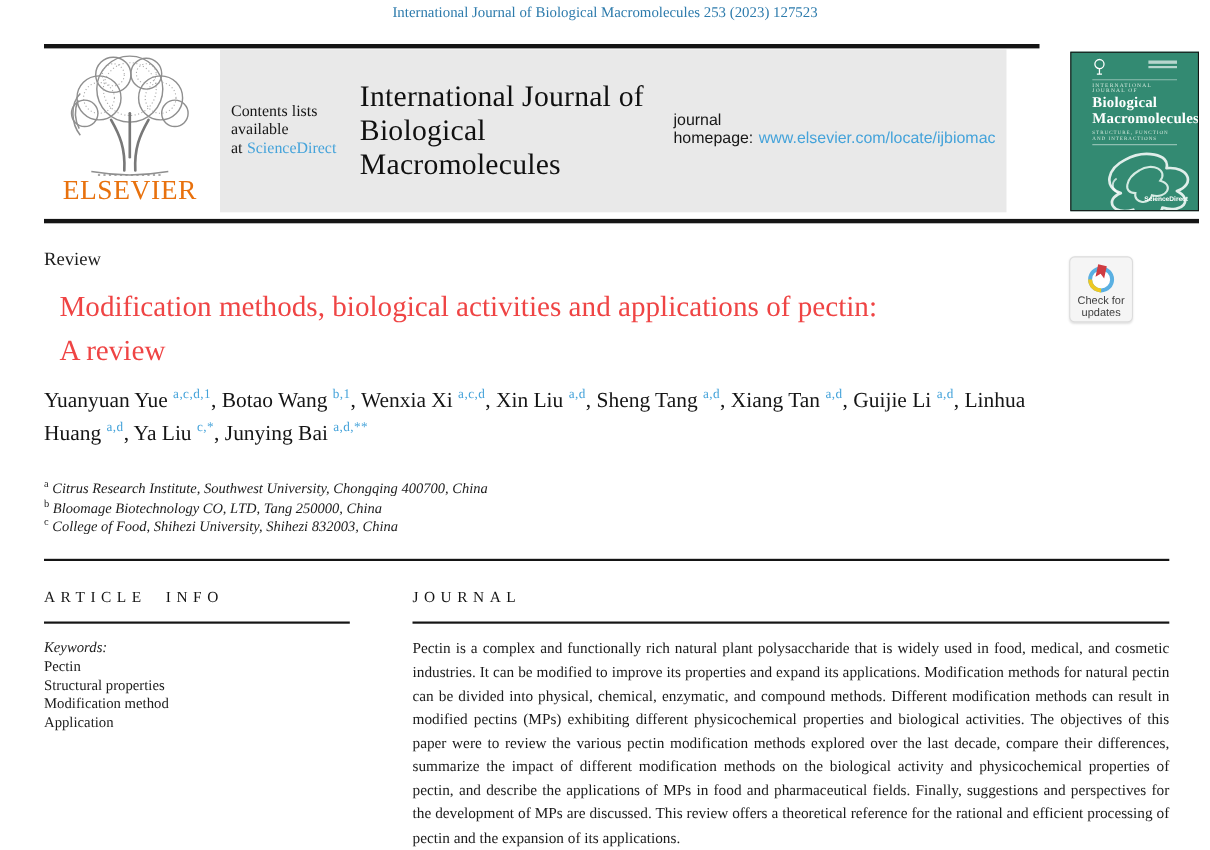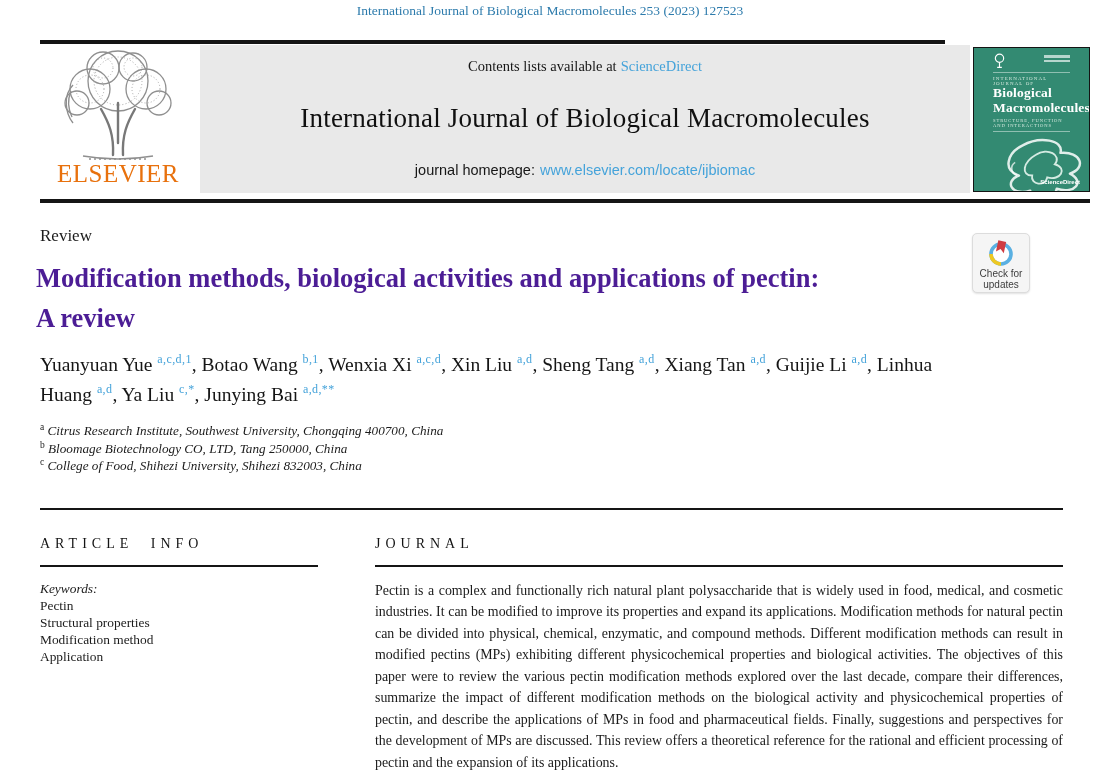--- a/index.html
+++ b/index.html
@@ -17,22 +17,22 @@
     color:var(--citation-blue);text-decoration:none;display:block;}
 
   .rule{background:var(--rule-black);}
   .top-rule{left:40px;top:40px;width:905px;height:4px;}
   .bottom-rule{left:40px;top:199px;width:1050px;height:4px;}
 
   .logo{left:42px;top:47px;width:152px;height:148px;text-align:center;}
   .logo svg{display:block;margin:0 auto;}
   .wordmark{font-size:25px;color:var(--elsevier-orange);letter-spacing:.5px;margin-top:-2px;}
 
-  .banner{left:200px;top:45px;width:770px;height:148px;background:var(--banner-gray);
-    display:flex;flex-direction:column;justify-content:space-between;
+  .banner{left:200px;top:45px;width:715px;height:148px;background:var(--banner-gray);
+    display:flex;flex-direction:row;justify-content:space-between;
     align-items:center;padding:13px 10px 15px;}
   .contents-line{font-size:14.5px;color:#161616;}
   .contents-line .lbl{margin-right:4px;}
   .journal-title{font-size:27px;color:#101010;letter-spacing:.2px;}
   .homepage-line{font-family:"Liberation Sans",sans-serif;font-size:14.5px;color:#161616;}
   .homepage-line .lbl{margin-right:5px;}
   a.link{color:var(--link-blue);text-decoration:none;}
 
   .cover{left:973px;top:47px;width:117px;height:145px;background:var(--cover-green);
     border:1px solid #141414;overflow:hidden;padding:5px 19px;}
@@ -42,33 +42,33 @@
   .cover-kicker{font-size:5px;letter-spacing:1.1px;color:#d6eadf;border-top:1px solid rgba(255,255,255,.45);
     padding-top:3px;margin-top:1px;}
   .cover-title{font-size:13.5px;font-weight:bold;color:#fff;line-height:14.5px;letter-spacing:.2px;}
   .cover-sub{font-size:4.6px;letter-spacing:.9px;color:#d6eadf;border-bottom:1px solid rgba(255,255,255,.45);
     padding:3px 0 3px;}
   .cover-molecule{display:block;margin:2px auto 0;}
   .cover-sd{position:absolute;right:9px;bottom:6px;font-family:"Liberation Sans",sans-serif;
     font-size:6px;font-weight:bold;color:#fff;}
 
   .review-label{left:40px;top:226px;font-size:17px;}
-  .title{left:36px;top:258px;width:880px;font-size:26.5px;font-weight:700;
-    line-height:40px;color:#4c1d95;}
+  .title{left:54px;top:258px;width:880px;font-size:26.5px;font-weight:400;
+    line-height:40px;color:#ef4444;}
 
   .badge{left:972px;top:233px;width:58px;height:60px;background:#f5f5f5;border:1px solid #dcdcdc;
     border-radius:5px;text-align:center;padding-top:4px;cursor:pointer;box-shadow:0 1px 2px rgba(0,0,0,.12);}
   .badge svg{display:block;margin:0 auto;}
   .badge-label{font-family:"Liberation Sans",sans-serif;font-size:10px;line-height:11px;color:#3d3d3d;}
 
   .authors{left:40px;top:350px;width:920px;font-size:19.5px;line-height:30px;color:#151515;}
   .asup{font-size:12px;line-height:0;position:relative;top:-1px;color:var(--link-blue);letter-spacing:.4px;}
   sup{line-height:0;}
 
-  .affiliations{left:40px;top:422px;width:700px;font-size:13.2px;line-height:17.6px;}
+  .affiliations{left:40px;top:435px;width:700px;font-size:13.2px;line-height:17.6px;}
   .amark{font-size:9.5px;color:#222;font-style:normal;}
   .atext{font-style:italic;}
 
   .full-rule{left:40px;top:508px;width:1023px;height:2px;}
   .sec-heading{font-size:14px;letter-spacing:5px;word-spacing:9px;color:#141414;}
   .info-heading{left:40px;top:536px;}
   .abs-heading{left:375px;top:536px;}
   .info-rule{left:40px;top:565px;width:278px;height:2px;}
   .abs-rule{left:375px;top:565px;width:688px;height:2px;}
 

